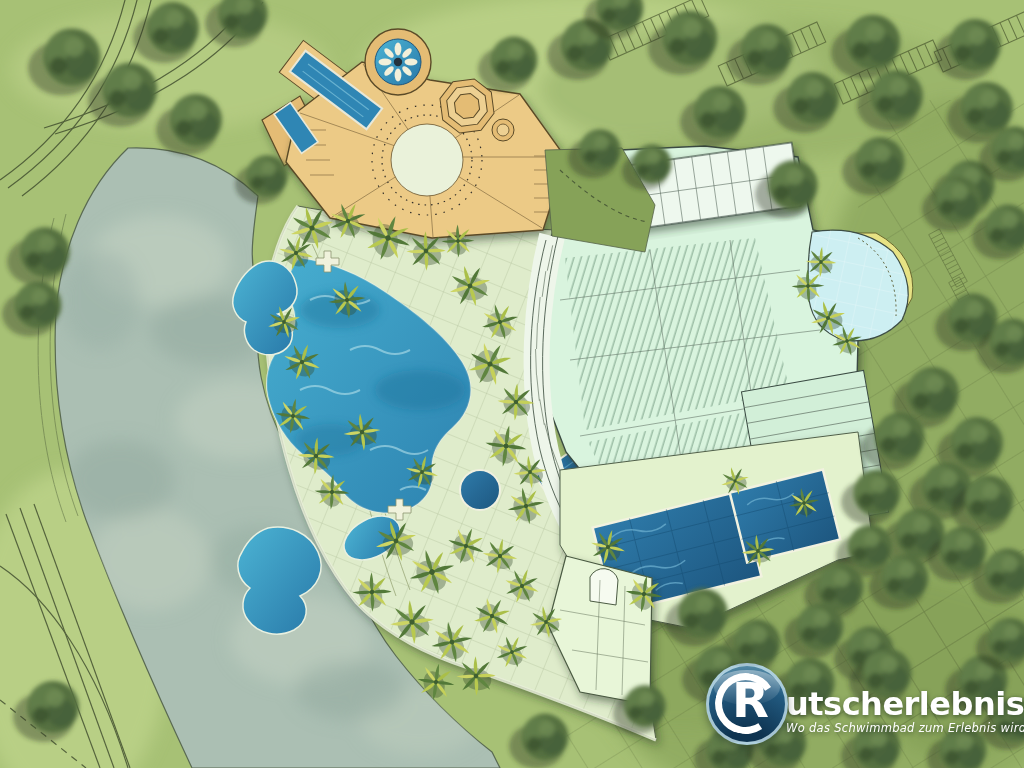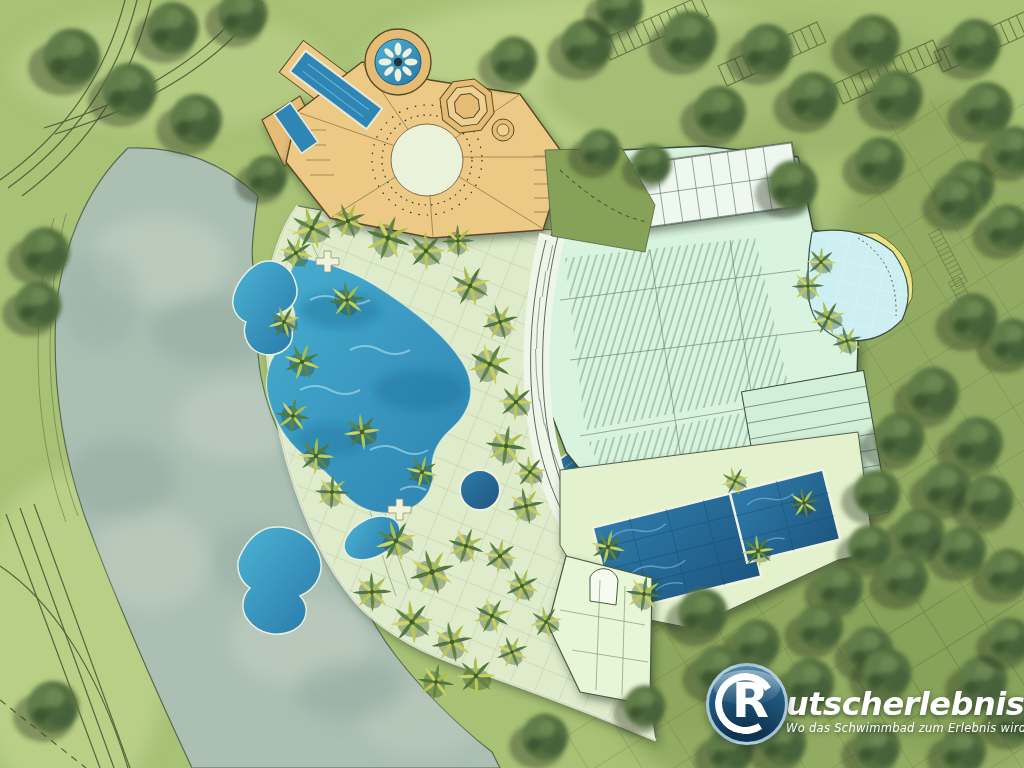--- a/index.html
+++ b/index.html
@@ -9,21 +9,21 @@
   .logo{position:absolute;left:706px;top:663px;display:flex;align-items:flex-start;z-index:5;}
   .logo-mark{position:relative;width:76px;height:76px;border-radius:50%;
     background:radial-gradient(circle at 50% 115%, #0e3350 25%, #225a80 70%, #5d93ad 96%);
     border:3px solid rgba(190,220,232,.85);box-shadow:0 3px 8px rgba(20,40,30,.45);}
   .logo-mark::after{content:"";position:absolute;left:7%;top:5%;width:86%;height:46%;
     border-radius:50%;background:linear-gradient(rgba(255,255,255,.38),rgba(255,255,255,.04));}
   .logo-c{position:absolute;left:6px;top:7px;width:47px;height:47px;border:7px solid #fff;
     border-radius:50%;border-right-color:transparent;transform:rotate(12deg);}
   .logo-r{position:absolute;left:23px;top:5px;font-weight:bold;font-size:48px;line-height:58px;color:#fff;}
   .logo-text{margin-left:-2px;margin-top:25px;color:#fff;text-shadow:0 2px 5px rgba(15,35,20,.55);}
-  .logo-word{font-size:32px;font-weight:bold;letter-spacing:-.5px;line-height:32px;font-style:italic;}
+  .logo-word{font-size:32px;font-weight:bold;letter-spacing:-.5px;line-height:32px;}
   .logo-tag{font-size:11.5px;font-style:italic;margin-top:1px;letter-spacing:.3px;white-space:nowrap;}
 </style>
 </head>
 <body>
 
 <div class="stage">
 <svg width="1024" height="768" viewBox="0 0 1024 768" xmlns="http://www.w3.org/2000/svg">
 <defs>
   <filter id="b2" x="-40%" y="-40%" width="180%" height="180%">
           <feGaussianBlur stdDeviation="2.2"></feGaussianBlur>

